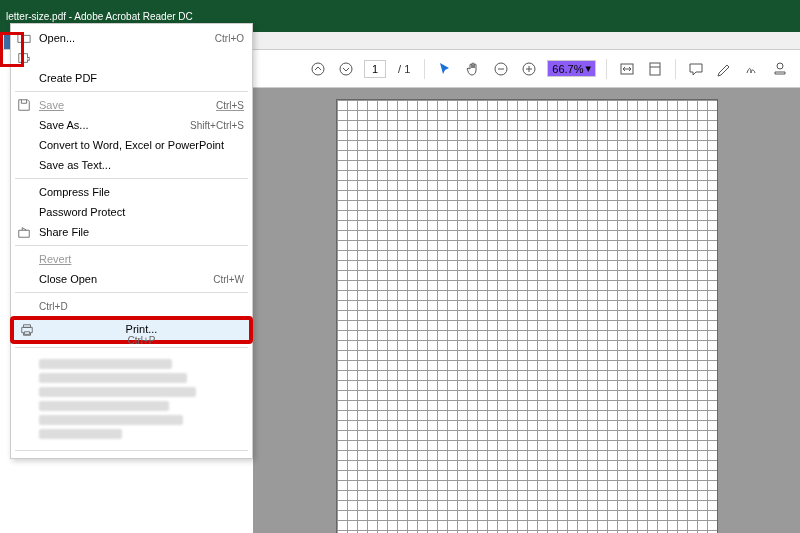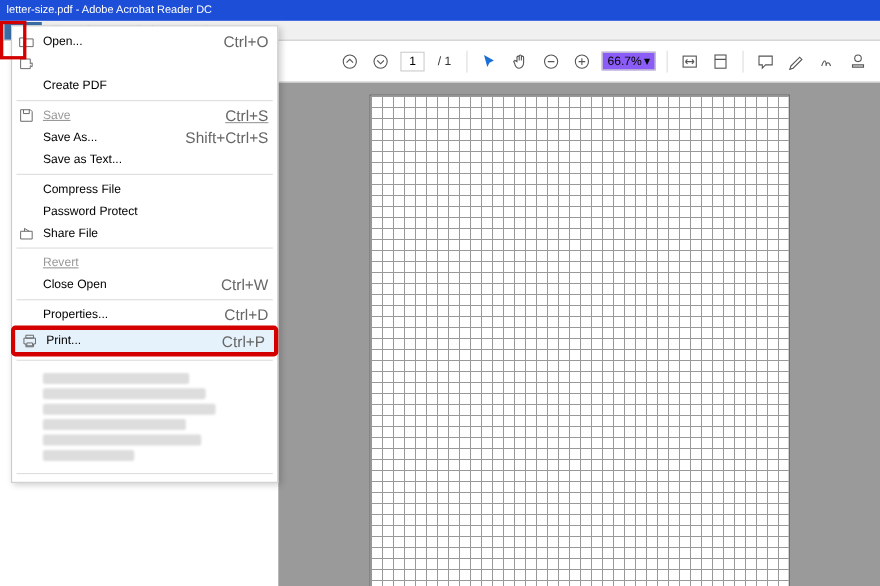--- a/index.html
+++ b/index.html
@@ -1,28 +1,28 @@
 <!DOCTYPE html>
 <html><head>
   <meta charset="utf-8">
   <style>
     * { box-sizing: border-box; margin: 0; padding: 0; }
     body { font-family: "Segoe UI", Tahoma, sans-serif; font-size: 11px; background: #fff; width: 800px; height: 533px; overflow: hidden; position: relative; }
-    .titlebar { height: 19px; background: #1d4ed8; color: #fff; padding: 2px 6px; font-size: 10px; display: flex; align-items: center; }
+    .titlebar { height: 32px; background: #14532d; color: #fff; padding: 2px 6px; font-size: 10px; display: flex; align-items: center; }
     .menubar { height: 18px; background: #f0f0f0; border-bottom: 1px solid #ccc; display: flex; align-items: center; padding: 0 4px; gap: 2px; position: relative; }
     .menu-btn { padding: 2px 8px; cursor: pointer; font-size: 11px; }
     .menu-btn.file { background: #3a6ea5; color: #fff; }
     .file-highlight { position: absolute; left: 0px; top: 0px; width: 24px; height: 35px; border: 3px solid #d40000; pointer-events: none; z-index: 10; }
     .workspace { display: flex; height: calc(533px - 36px); }
     .file-menu { width: 243px; background: #fff; border: 1px solid #ccc; box-shadow: 2px 2px 6px rgba(0,0,0,0.2); position: absolute; left: 10px; top: 23px; z-index: 5; padding: 4px 0; }
     .menu-item { display: flex; align-items: center; padding: 3px 8px 3px 28px; position: relative; height: 20px; cursor: pointer; }
     .menu-item.disabled { color: #999; text-decoration: underline; }
-    .menu-item.print-row { background: #e5f1fb; }
+    .menu-item.print-row { background: #e5f1fb; flex-direction: column; }
     .menu-item .label { flex: 1; font-size: 11px; }
-    .menu-item .shortcut { color: #666; font-size: 14px; }
+    .menu-item .shortcut { color: #666; font-size: 10px; }
     .menu-item .micon { position: absolute; left: 6px; width: 14px; height: 14px; display: flex; align-items: center; justify-content: center; color: #666; }
     .menu-sep { height: 1px; background: #ddd; margin: 3px 4px; }
     .print-highlight { border: 4px solid #d40000; border-radius: 4px; margin: 0 -1px; }
     .recent-block { padding: 4px 28px; }
     .recent-line { height: 10px; background: #ddd; margin: 4px 0; border-radius: 2px; filter: blur(1px); }
     .doc-area { flex: 1; background: #9a9a9a; display: flex; flex-direction: column; }
     .toolbar { height: 38px; background: #fff; display: flex; align-items: center; justify-content: flex-end; gap: 8px; padding: 0 10px; border-bottom: 1px solid #ccc; }
     .tb-icon { width: 20px; height: 20px; display: flex; align-items: center; justify-content: center; color: #555; cursor: pointer; }
     .tb-icon svg { width: 16px; height: 16px; }
     .page-ind { font-size: 11px; color: #333; padding: 0 4px; }
@@ -80,20 +80,23 @@
         </svg>
       </span>
     <span class="label">Save</span>
     <span class="shortcut">Ctrl+S</span>
   </div>
   <div class="menu-item">
     <span class="label">Save As...</span>
     <span class="shortcut">Shift+Ctrl+S</span>
   </div>
   <div class="menu-item">
+    <span class="label">Convert to Word, Excel or PowerPoint</span>
+  </div>
+  <div class="menu-item">
     <span class="label">Save as Text...</span>
   </div>
   <div class="menu-sep"></div>
   <div class="menu-item">
     <span class="label">Compress File</span>
   </div>
   <div class="menu-item">
     <span class="label">Password Protect</span>
   </div>
   <div class="menu-item">
@@ -107,21 +110,20 @@
   <div class="menu-sep"></div>
   <div class="menu-item disabled">
     <span class="label">Revert</span>
   </div>
   <div class="menu-item">
     <span class="label">Close Open</span>
     <span class="shortcut">Ctrl+W</span>
   </div>
   <div class="menu-sep"></div>
   <div class="menu-item">
-    <span class="label">Properties...</span>
     <span class="shortcut">Ctrl+D</span>
   </div>
 
   <div class="print-highlight">
     <div class="menu-item print-row">
       <span class="micon">
           <svg viewBox="0 0 16 16">
             <path fill="none" stroke="currentColor" d="M4 2h8v3H4zM2 5h12v6h-2v3H4v-3H2zM5 10h6v3H5z"></path>
           </svg>
         </span>

